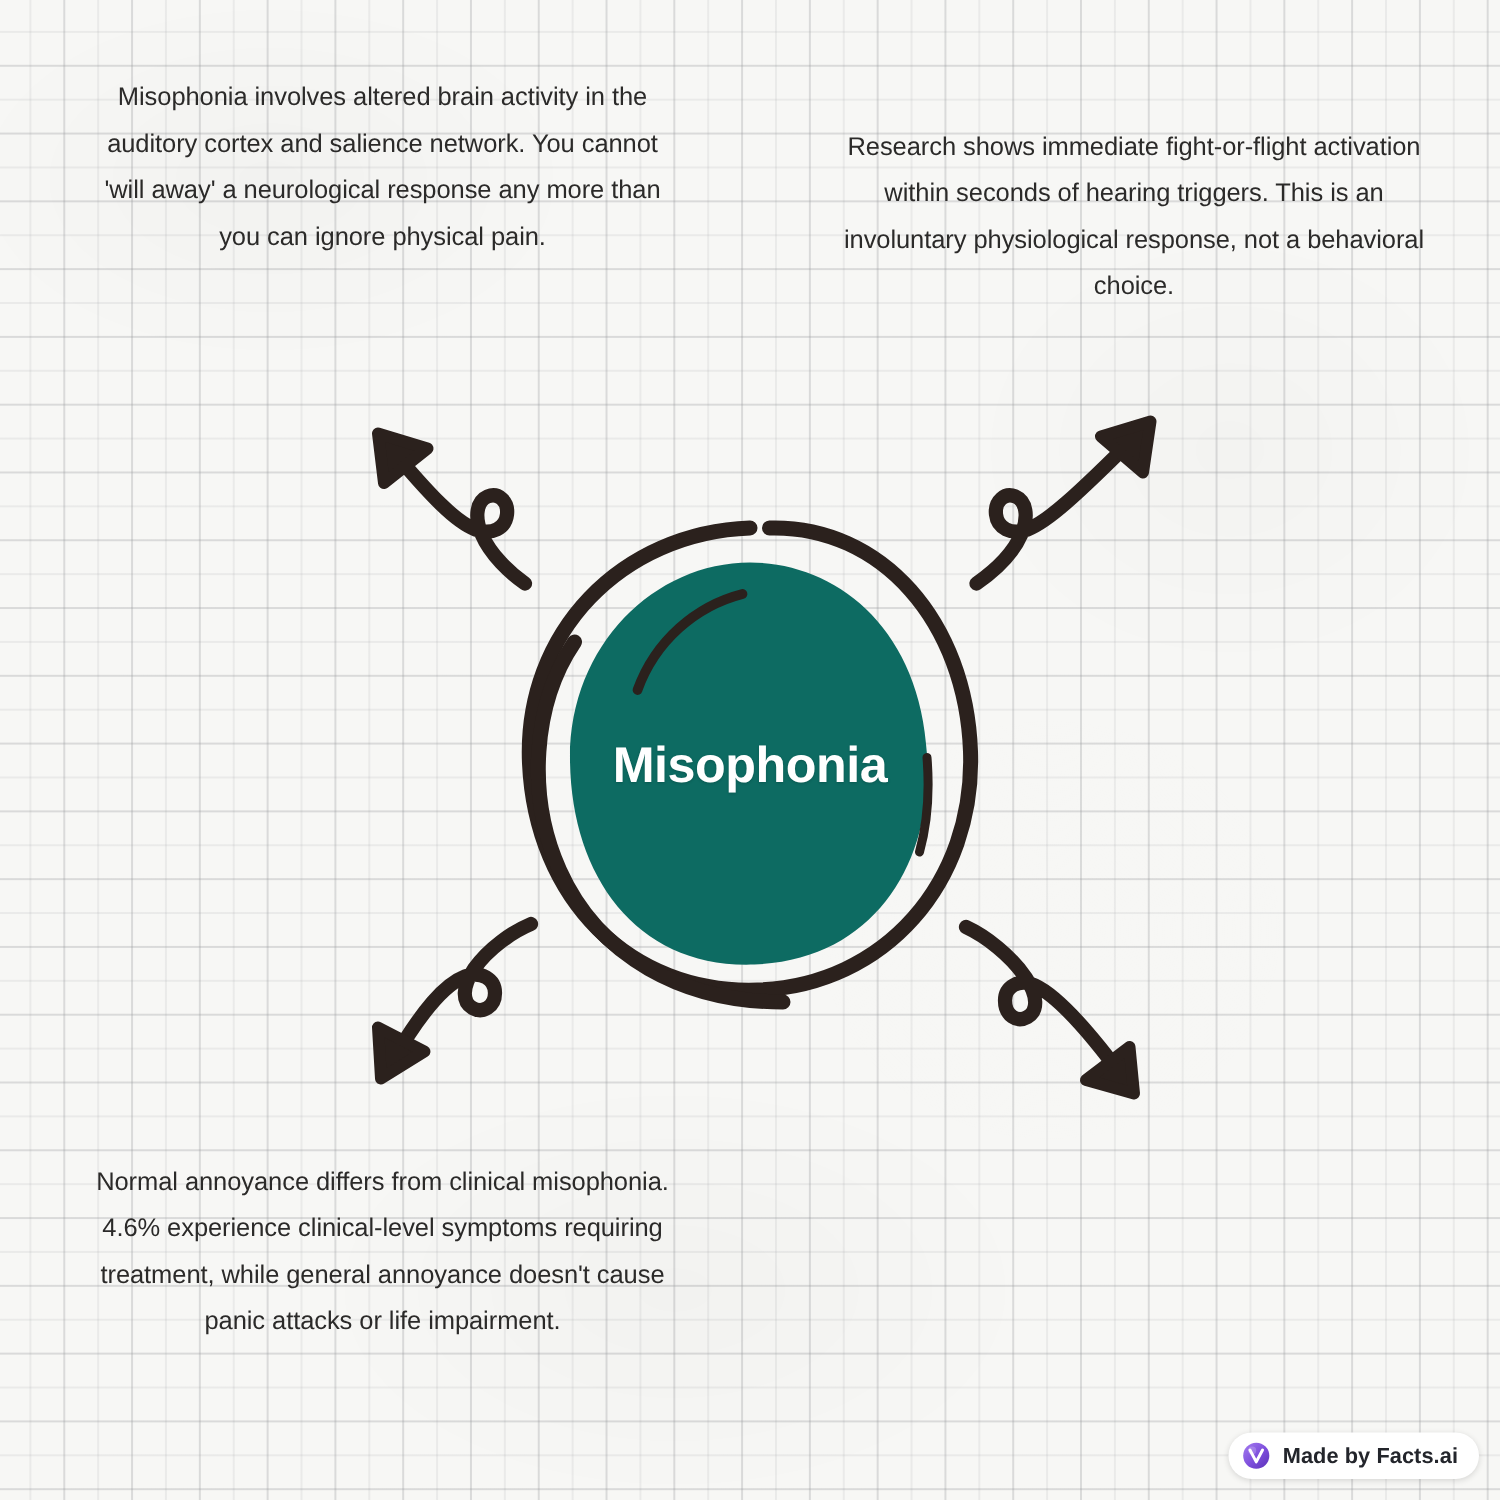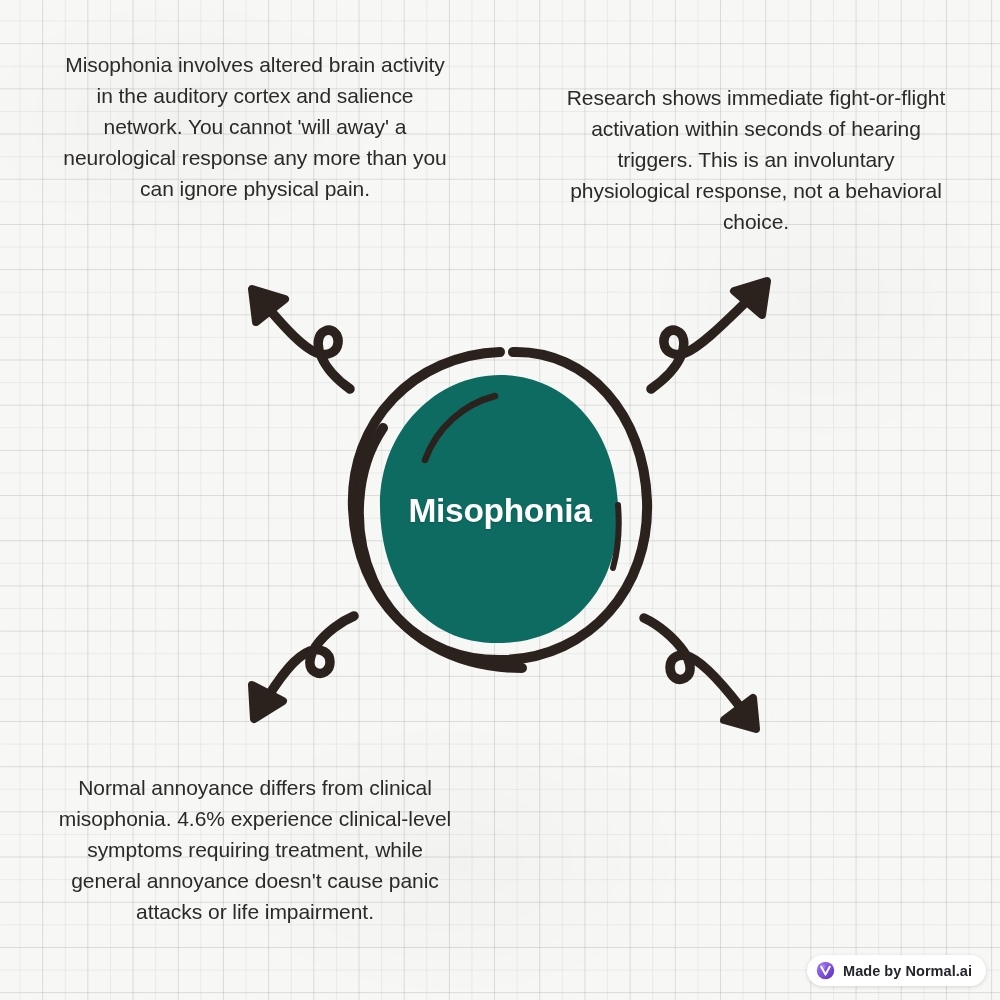--- a/index.html
+++ b/index.html
@@ -33,21 +33,21 @@
       radial-gradient(ellipse 340px 200px at 45% 86%, rgba(0,0,0,0.018), transparent 72%),
       radial-gradient(ellipse 220px 200px at 70% 62%, rgba(255,255,255,0.35), transparent 70%);
     mix-blend-mode:multiply;
   }
 
   
   .callout {
     position:absolute;
     text-align:center;
     color:#2b2a29;
-    font-size:21px;
+    font-size:17px;
     line-height:31px;
     letter-spacing:-0.05px;
     font-weight:400;
   }
   #callout-top-left      { left:58px;  top:49px;  width:394px; }
   #callout-top-right     { left:556px; top:82px;  width:400px; }
   #callout-bottom-left   { left:58px;  top:772px; width:394px; }
   #callout-bottom-right  { left:556px; top:760px; width:400px; }
 
   
@@ -188,16 +188,16 @@
         <linearGradient id="vg" x1="0" y1="0" x2="1" y2="1">
           <stop offset="0%" stop-color="#a57cf0"></stop>
           <stop offset="55%" stop-color="#7c4ddb"></stop>
           <stop offset="100%" stop-color="#5b32b8"></stop>
         </linearGradient>
       </defs>
       <circle cx="12" cy="12" r="11" fill="url(#vg)"></circle>
       <circle cx="8.6" cy="7.6" r="3.4" fill="#ffffff" opacity="0.20"></circle>
       <path d="M6.7 7.2 L12 17.2 L17.3 7.2" stroke="#ffffff" stroke-width="2.5" stroke-linecap="round" stroke-linejoin="round" fill="none"></path>
     </svg>
-    <span id="watermark-label">Made by Normal.ai</span>
+    <span id="watermark-label">Made by Facts.ai</span>
   </div>
 
 </div>
 
 </body></html>

